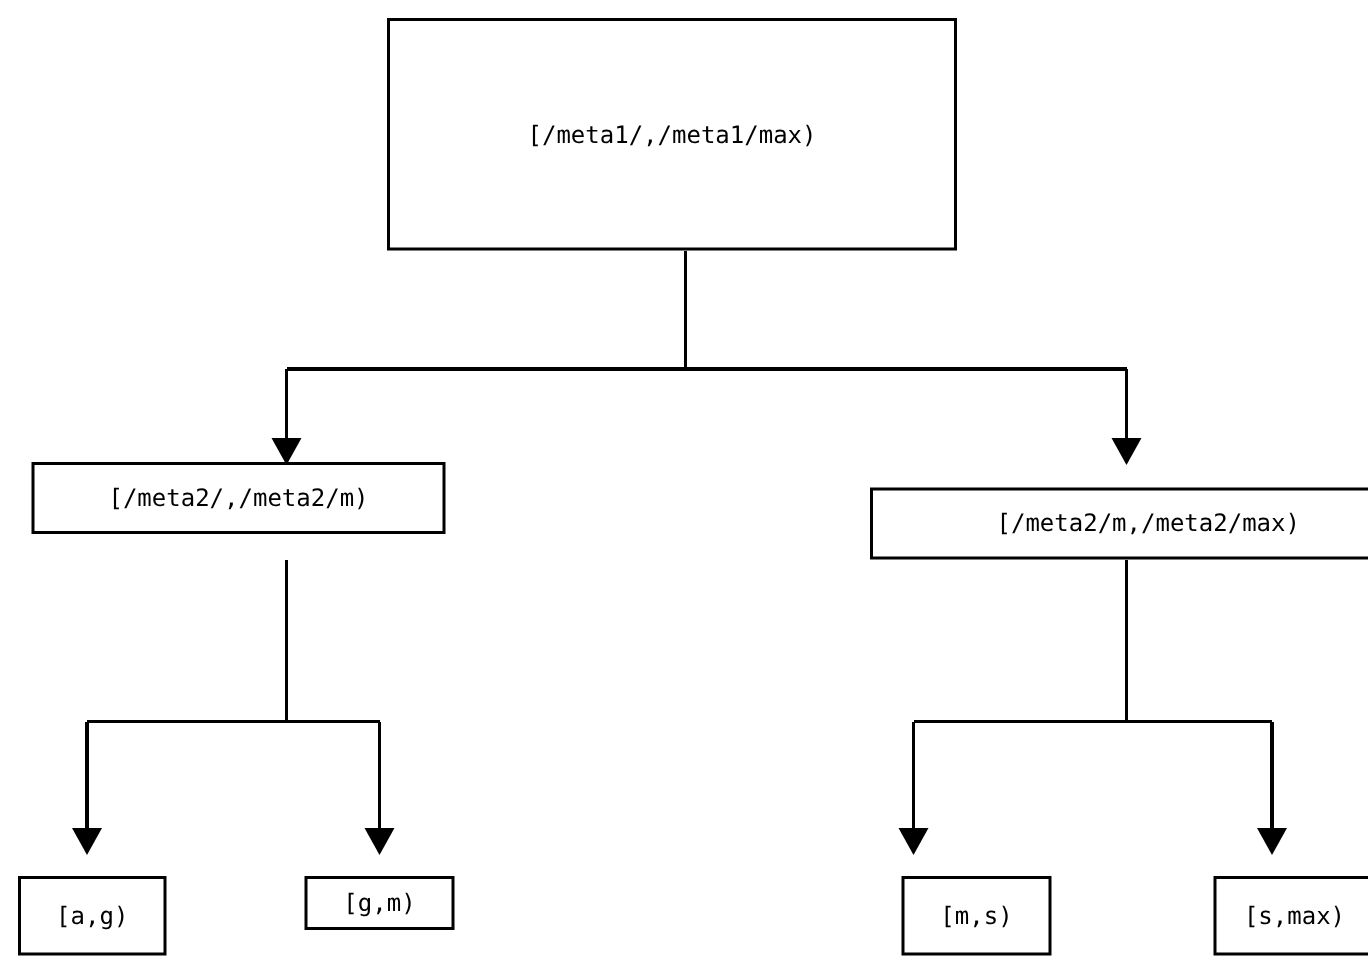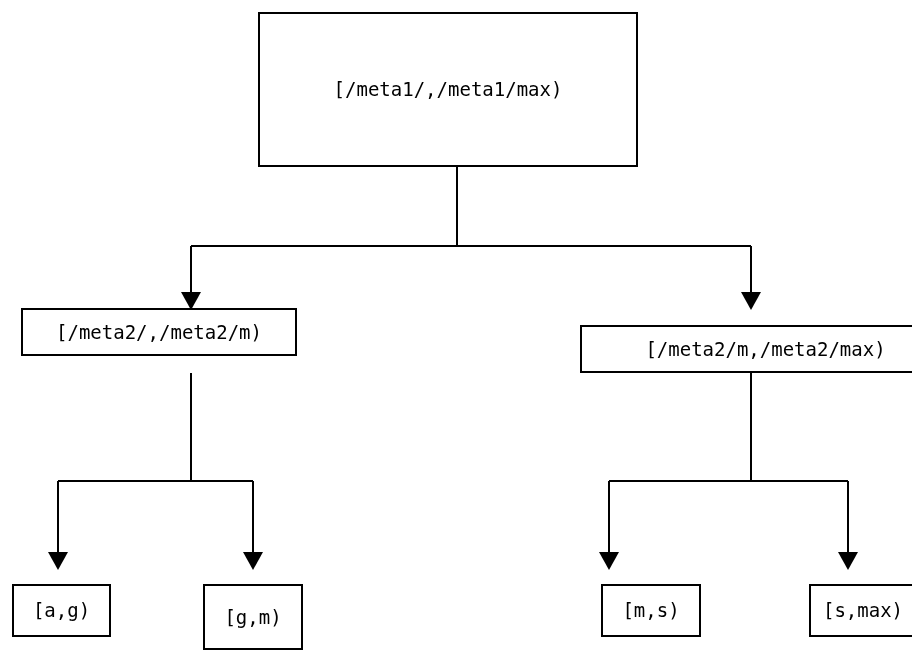--- a/index.html
+++ b/index.html
@@ -26,21 +26,21 @@
     position: absolute;
     box-sizing: border-box;
     background: #ffffff;
     border: 2px solid #000000;
     display: flex;
     align-items: center;
     justify-content: center;
   }
   .node-label {
     font-family: "DejaVu Sans Mono", "Liberation Mono", monospace;
-    font-size: 19px;
+    font-size: 16px;
     line-height: 1;
     color: #000000;
     white-space: pre;
     letter-spacing: 0px;
   }
   .edge-line {
     stroke: #000000;
     stroke-width: 2.4;
     fill: none;
     shape-rendering: crispEdges;
@@ -95,21 +95,21 @@
   </div>
 
   <div class="node-box" style="left:580px; top:325px; width:371px; height:48px;">
     <span class="node-label">[/meta2/m,/meta2/max)</span>
   </div>
 
   <div class="node-box" style="left:12px; top:584px; width:99px; height:53px;">
     <span class="node-label">[a,g)</span>
   </div>
 
-  <div class="node-box" style="left:203px; top:584px; width:100px; height:66px;">
+  <div class="node-box" style="left:203px; top:584px; width:100px; height:36px;">
     <span class="node-label">[g,m)</span>
   </div>
 
   <div class="node-box" style="left:553px; top:584px; width:100px; height:53px;margin-left:48px;">
     <span class="node-label">[m,s)</span>
   </div>
 
   <div class="node-box" style="left:777px; top:584px; width:108px; height:53px;margin-left:32px;">
     <span class="node-label">[s,max)</span>
   </div>

